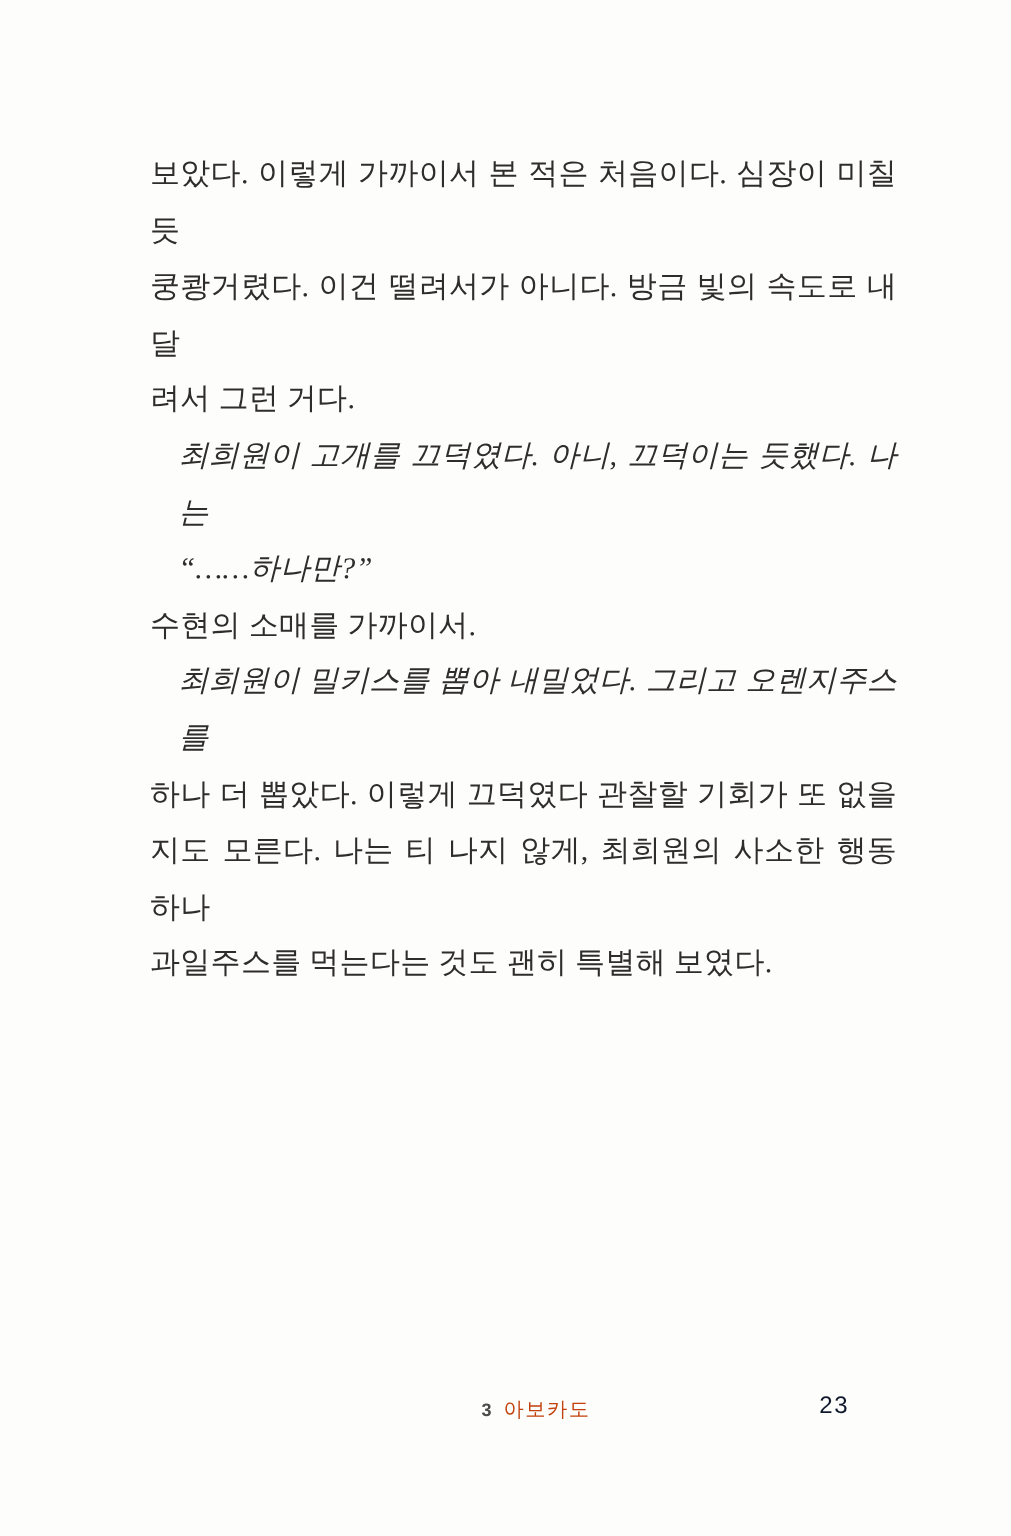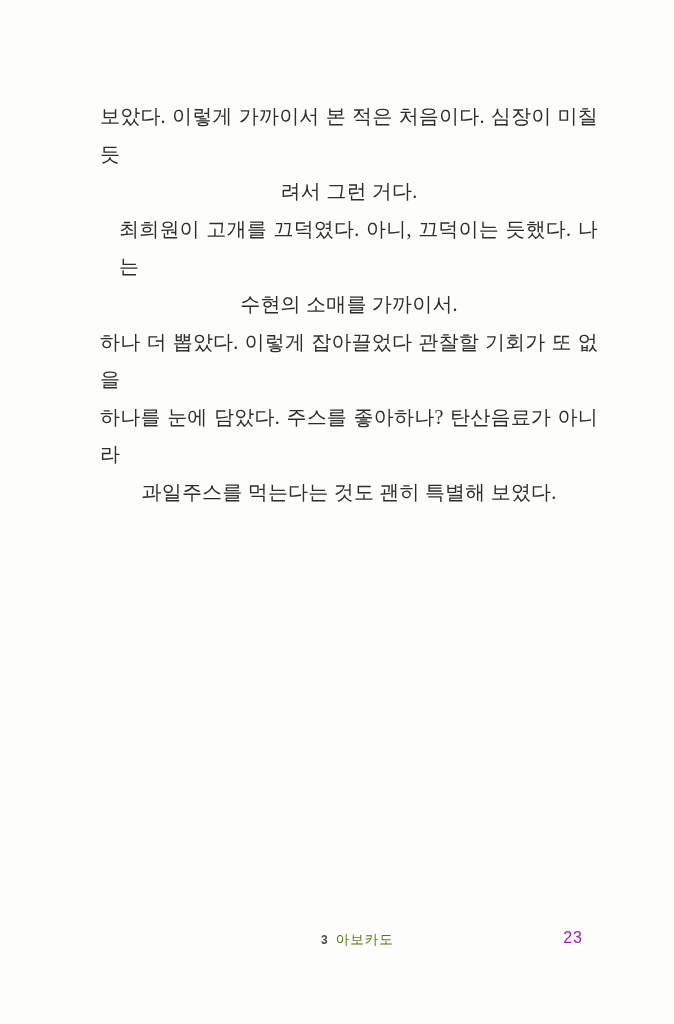--- a/index.html
+++ b/index.html
@@ -25,29 +25,30 @@
     top: 98px;
     width: 498px;
     color: #2e2d2b;
     font-size: 20px;
     line-height: 37.6px;
     font-weight: 400;
     letter-spacing: 0.2px;
   }
   .line {
     white-space: nowrap;
-    text-align: center;
+    text-align: left;
   }
   .line.just {
     white-space: normal;
     text-align: justify;
     text-align-last: justify;
   }
   .line.indent {
     padding-left: 19px;
+    font-style: italic;
   }
   .footer {
     position: absolute;
     left: 0;
     top: 929px;
     width: 674px;
     height: 22px;
     font-family: "Liberation Sans", "DejaVu Sans", sans-serif;
     color: #3a3a38;
   }
@@ -61,43 +62,46 @@
     white-space: nowrap;
   }
   .chapter-number {
     font-size: 12px;
     font-weight: 700;
     color: #4a4a48;
   }
   .chapter-title {
     font-size: 13.5px;
     letter-spacing: 1px;
-    color: #4d7c0f;
+    color: #c2410c;
   }
   .page-number {
     position: absolute;
-    right: 91px;
+    right: 108px;
     top: 0;
     font-size: 16px;
     letter-spacing: 1px;
-    color: #a21caf;
+    color: #0f172a;
   }
 </style>
 </head>
 <body>
 
 <div class="page">
 
   <div class="text-block" id="text-block">
       <div class="line just">보았다. 이렇게 가까이서 본 적은 처음이다. 심장이 미칠 듯</div>
+      <div class="line just">쿵쾅거렸다. 이건 떨려서가 아니다. 방금 빛의 속도로 내달</div>
       <div class="line">려서 그런 거다.</div>
       <div class="line indent just">최희원이 고개를 끄덕였다. 아니, 끄덕이는 듯했다. 나는</div>
+      <div class="line indent">“……하나만?”</div>
       <div class="line">수현의 소매를 가까이서.</div>
-      <div class="line just">하나 더 뽑았다. 이렇게 잡아끌었다 관찰할 기회가 또 없을</div>
-      <div class="line just">하나를 눈에 담았다. 주스를 좋아하나? 탄산음료가 아니라</div>
+      <div class="line indent just">최희원이 밀키스를 뽑아 내밀었다. 그리고 오렌지주스를</div>
+      <div class="line just">하나 더 뽑았다. 이렇게 끄덕였다 관찰할 기회가 또 없을</div>
+      <div class="line just">지도 모른다. 나는 티 나지 않게, 최희원의 사소한 행동 하나</div>
       <div class="line">과일주스를 먹는다는 것도 괜히 특별해 보였다.</div>
     </div>
 
   <div class="footer">
     <div class="chapter-label">
       <span class="chapter-number">3</span>
       <span class="chapter-title">아보카도</span>
     </div>
     <span class="page-number">23</span>
   </div>

